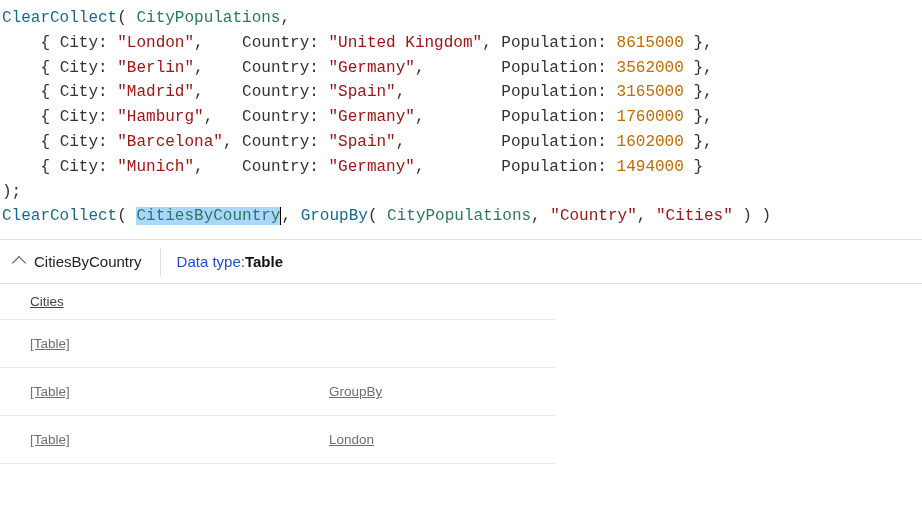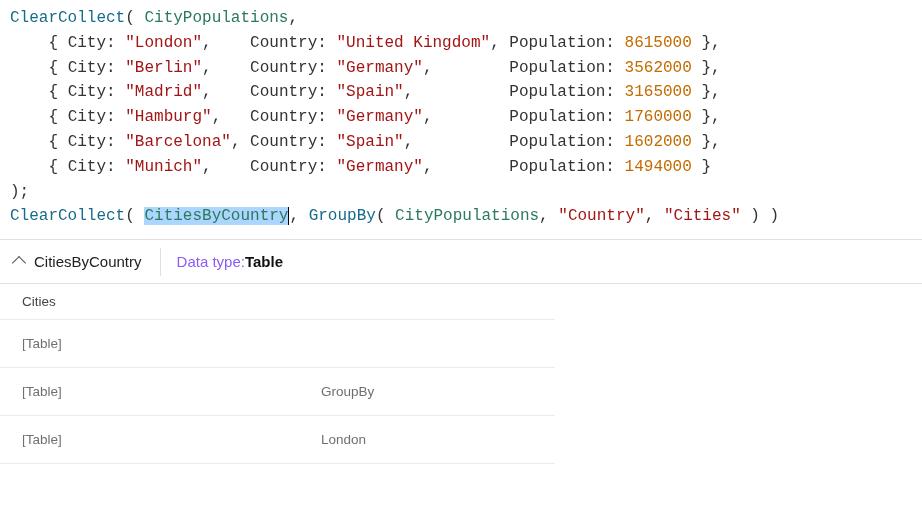--- a/index.html
+++ b/index.html
@@ -7,21 +7,21 @@
     margin: 0;
     padding: 0;
     font-family: "Segoe UI", Tahoma, sans-serif;
     font-size: 14px;
     background: #fff;
     color: #333;
     width: 922px;
   }
   
   .code-pane {
-    padding: 6px 10px 10px 10px;
+    padding: 6px 10px 10px 2px;
     font-family: Consolas, "Courier New", monospace;
     font-size: 16px;
     line-height: 1.55;
     white-space: pre;
     color: #333;
     border-bottom: 1px solid #e0e0e0;
   }
   .tk-func  { color: #166b8c; }  
   .tk-ident { color: #2b7a5b; }  
   .tk-field { color: #333; }     
@@ -51,33 +51,34 @@
     transform: rotate(45deg);
     margin-right: 10px;
     margin-top: 3px;
   }
   .results-header .divider {
     width: 1px;
     height: 28px;
     background: #e0e0e0;
     margin: 0 16px 0 18px;
   }
-  .results-header .dtype-label { color: #8b5cf6; }
+  .results-header .dtype-label { color: #1d4ed8; }
   .results-header .dtype-value { font-weight: 600; color: #111; }
   
   .results-table {
     padding: 0 0 8px 0;
   }
   .res-row {
     display: flex;
     align-items: center;
     height: 48px;
     border-bottom: 1px solid #eceaea;
-    padding-left: 22px;
+    padding-left: 30px;
     width: 555px;
+    text-decoration: underline;
   }
   .res-row.header {
     height: 36px;
     font-size: 13.5px;
     color: #444;
   }
   .res-row .col-cities { width: 270px; }
   .res-row .col-country { flex: 1; }
   .res-row.data {
     font-size: 13.5px;

